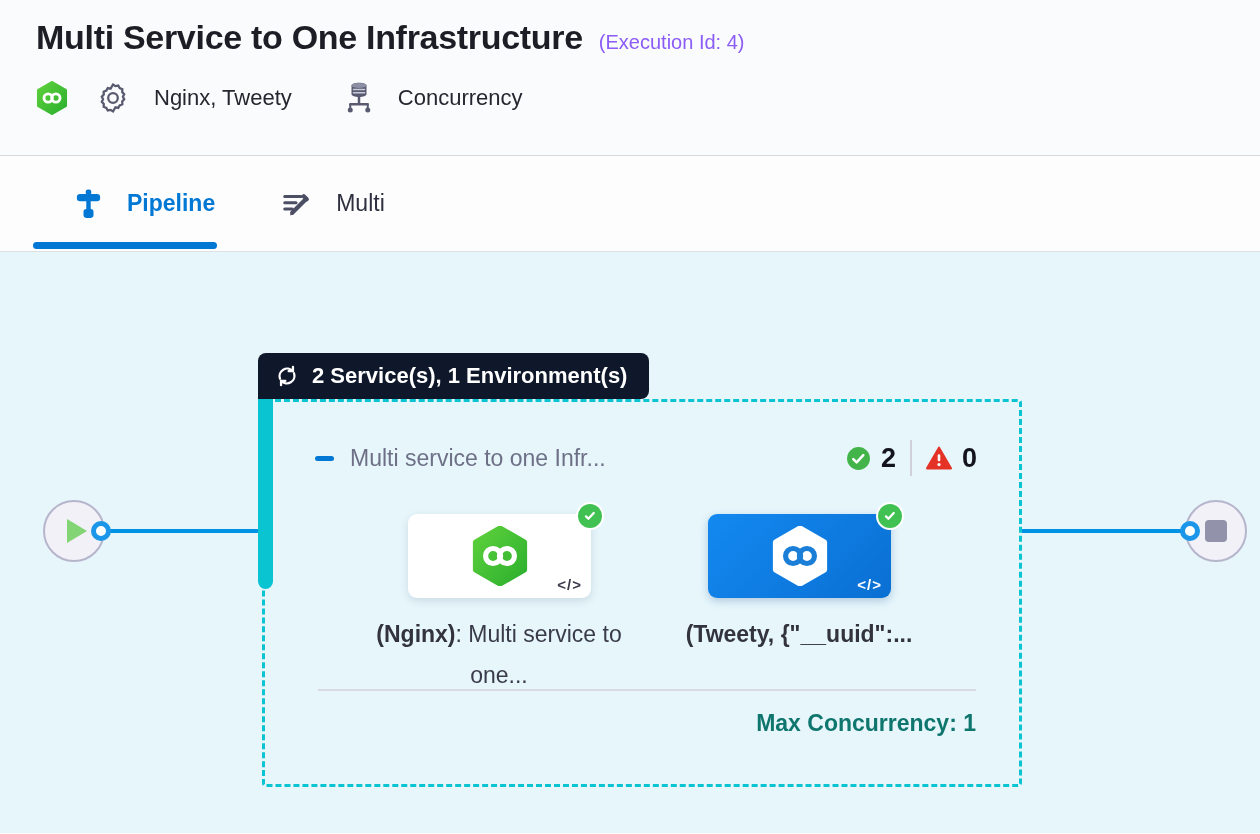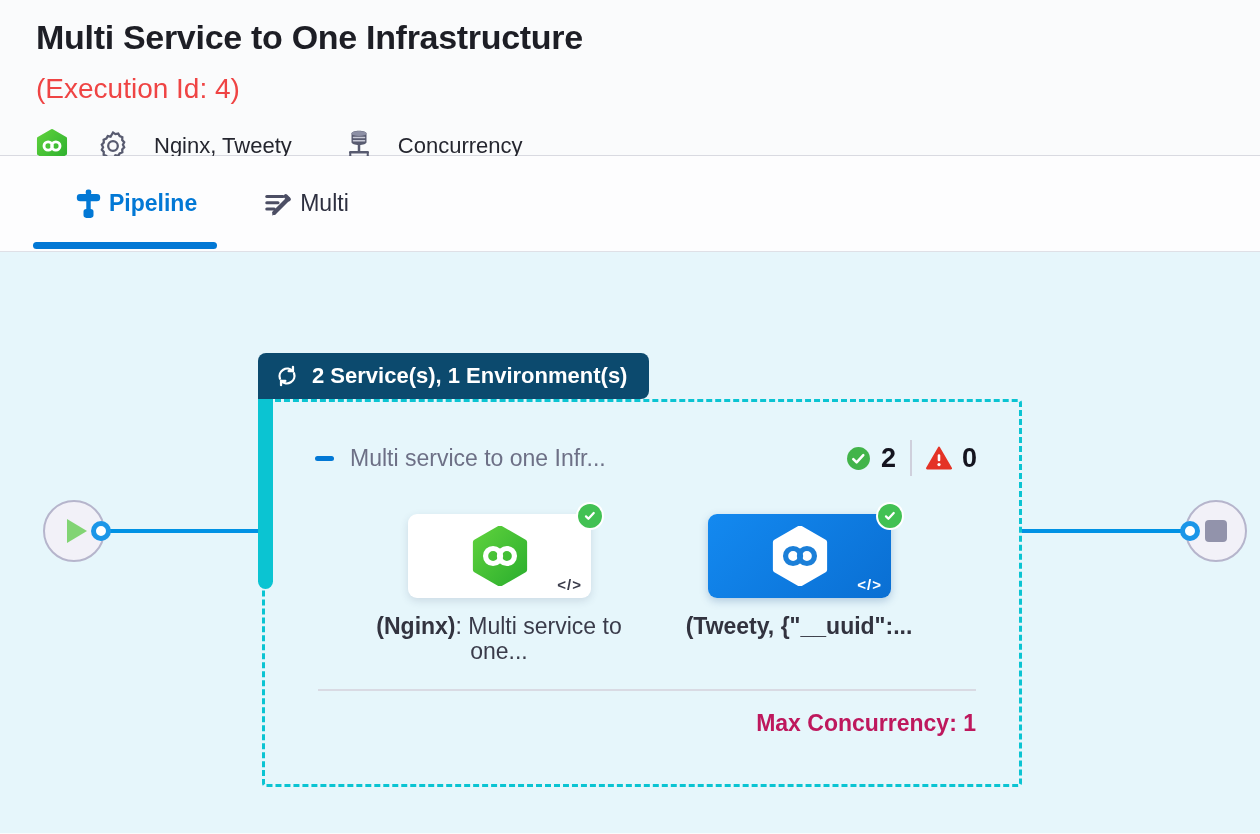--- a/index.html
+++ b/index.html
@@ -1,32 +1,32 @@
 <!DOCTYPE html>
 <html><head>
 <meta charset="utf-8">
 <style>
   * { margin:0; padding:0; box-sizing:border-box; }
   html,body { width:1260px; height:834px; overflow:hidden; }
   body { font-family:"Liberation Sans", sans-serif; background:#fafbfc; color:#1d1e25; }
 
   
   .header { height:156px; background:#fafbfc; border-bottom:1px solid #d9dae1; padding:18px 36px 0 36px; }
-  .title-row { display:flex; align-items:baseline; gap:16px;flex-direction:column; }
+  .title-row { display:flex; align-items:baseline; gap:16px; }
   .page-title { font-size:34px; font-weight:700; color:#1d1e25; letter-spacing:-0.3px; }
-  .execution-id { font-size:28px; font-weight:400; color:#ef4444; }
+  .execution-id { font-size:20px; font-weight:400; color:#8b5cf6; }
   .meta-row { margin-top:24px; display:flex; align-items:center; }
   .meta-row .svgicon { display:inline-flex; }
   .meta-text { font-size:22px; color:#25262f; margin-left:24px; }
   .gap-lg { margin-left:52px; }
   .gap-md { margin-left:28px; }
 
   
   .tabbar { position:relative; height:96px; background:#fdfdfe; border-bottom:1px solid #dfe0e6; display:flex; align-items:center; padding-left:75px; gap:66px; }
-  .tab { display:flex; align-items:center; gap:7px; cursor:pointer; }
+  .tab { display:flex; align-items:center; gap:25px; cursor:pointer; }
   .tab-label { font-size:23px; font-weight:500; color:#2e3040; }
   .tab.active .tab-label { color:#0278d5; font-weight:700; }
   .tab-underline { position:absolute; left:33px; bottom:2px; width:184px; height:7px; border-radius:5px; background:#0278d5; }
 
   
   .canvas { position:relative; height:581px; background:#e6f6fb; }
 
   .exec-node { position:absolute; width:62px; height:62px; border-radius:50%; background:#f2f1f8; border:2px solid #b6b5cc; display:flex; align-items:center; justify-content:center; }
   .exec-node.start { left:43px; top:248px; }
   .exec-node.end { left:1185px; top:248px; }
@@ -34,21 +34,21 @@
   .stop-sq { width:22px; height:22px; border-radius:4px; background:#9293ab; }
 
   .conn-line { position:absolute; height:4px; background:#0092e4; top:277px; }
   .conn-line.left { left:100px; width:162px; }
   .conn-line.right { left:1022px; width:168px; }
   .conn-dot { position:absolute; width:20px; height:20px; border-radius:50%; background:#ffffff; border:5px solid #1b96e8; top:269px; }
   .conn-dot.left { left:91px; }
   .conn-dot.right { left:1180px; }
 
   
-  .stage-badge { position:absolute; left:258px; top:101px; height:46px; background:#0c4a6e; color:#ffffff; border-radius:8px 8px 8px 0; display:flex; align-items:center; padding:0 22px 0 16px; gap:12px; font-size:22px; font-weight:600; z-index:3; }
+  .stage-badge { position:absolute; left:258px; top:101px; height:46px; background:#0f172a; color:#ffffff; border-radius:8px 8px 8px 0; display:flex; align-items:center; padding:0 22px 0 16px; gap:12px; font-size:22px; font-weight:600; z-index:3; }
   .stage-tail { position:absolute; left:258px; top:145px; width:15px; height:192px; background:#0bc4d2; border-radius:0 0 8px 8px; z-index:2; }
 
   
   .stage-box { position:absolute; left:262px; top:147px; width:760px; height:388px; border:3px dashed #0bc4d2; border-radius:4px; }
 
   .stage-header { position:absolute; left:50px; right:42px; top:34px; height:44px; display:flex; align-items:center; }
   .collapse-minus { width:19px; height:5px; border-radius:3px; background:#0278d5; cursor:pointer; flex:0 0 auto; }
   .stage-title { margin-left:16px; font-size:23px; color:#6d7086; }
   .stage-status { margin-left:auto; display:flex; align-items:center; }
   .status-count { font-size:27px; font-weight:600; color:#14141e; margin-left:10px; }
@@ -57,27 +57,27 @@
   
   .svc-card { position:absolute; width:183px; height:84px; border-radius:9px; cursor:pointer; }
   .svc-card.white { left:143px; top:112px; background:#ffffff; box-shadow:0 3px 8px rgba(40,60,90,0.14); }
   .svc-card.blue  { left:443px; top:112px; background:linear-gradient(135deg,#1389f0 0%,#0a6fd3 100%); box-shadow:0 3px 8px rgba(20,70,140,0.25); }
   .svc-card .hex { position:absolute; left:50%; top:50%; transform:translate(-50%,-50%); }
   .code-glyph { position:absolute; right:9px; bottom:5px; font-size:15px; font-weight:700; letter-spacing:1px; }
   .svc-card.white .code-glyph { color:#3a3b4a; }
   .svc-card.blue .code-glyph { color:#ffffff; }
   .status-badge { position:absolute; top:-12px; right:-13px; width:28px; height:28px; border-radius:50%; background:#42c153; border:2px solid #ffffff; display:flex; align-items:center; justify-content:center; }
 
-  .svc-label { position:absolute; top:212px; width:262px; text-align:center; font-size:23px; line-height:25px; color:#3a3b4a; }
+  .svc-label { position:absolute; top:212px; width:262px; text-align:center; font-size:23px; line-height:41px; color:#3a3b4a; }
   .svc-label.first { left:103px; }
   .svc-label.second { left:403px; }
   .svc-label b { font-weight:700; color:#32333f; }
 
   .stage-divider { position:absolute; left:53px; top:287px; width:658px; height:2px; background:#d9dae3; }
-  .max-concurrency { position:absolute; top:308px; left:53px; width:658px; text-align:right; font-size:23px; font-weight:700; color:#be185d; }
+  .max-concurrency { position:absolute; top:308px; left:53px; width:658px; text-align:right; font-size:23px; font-weight:700; color:#0f766e; }
 
   .svgicon svg { display:block; }
 </style>
 </head>
 <body>
 
 <div class="header">
   <div class="title-row">
     <span class="page-title">Multi Service to One Infrastructure</span>
     <span class="execution-id">(Execution Id: 4)</span>

